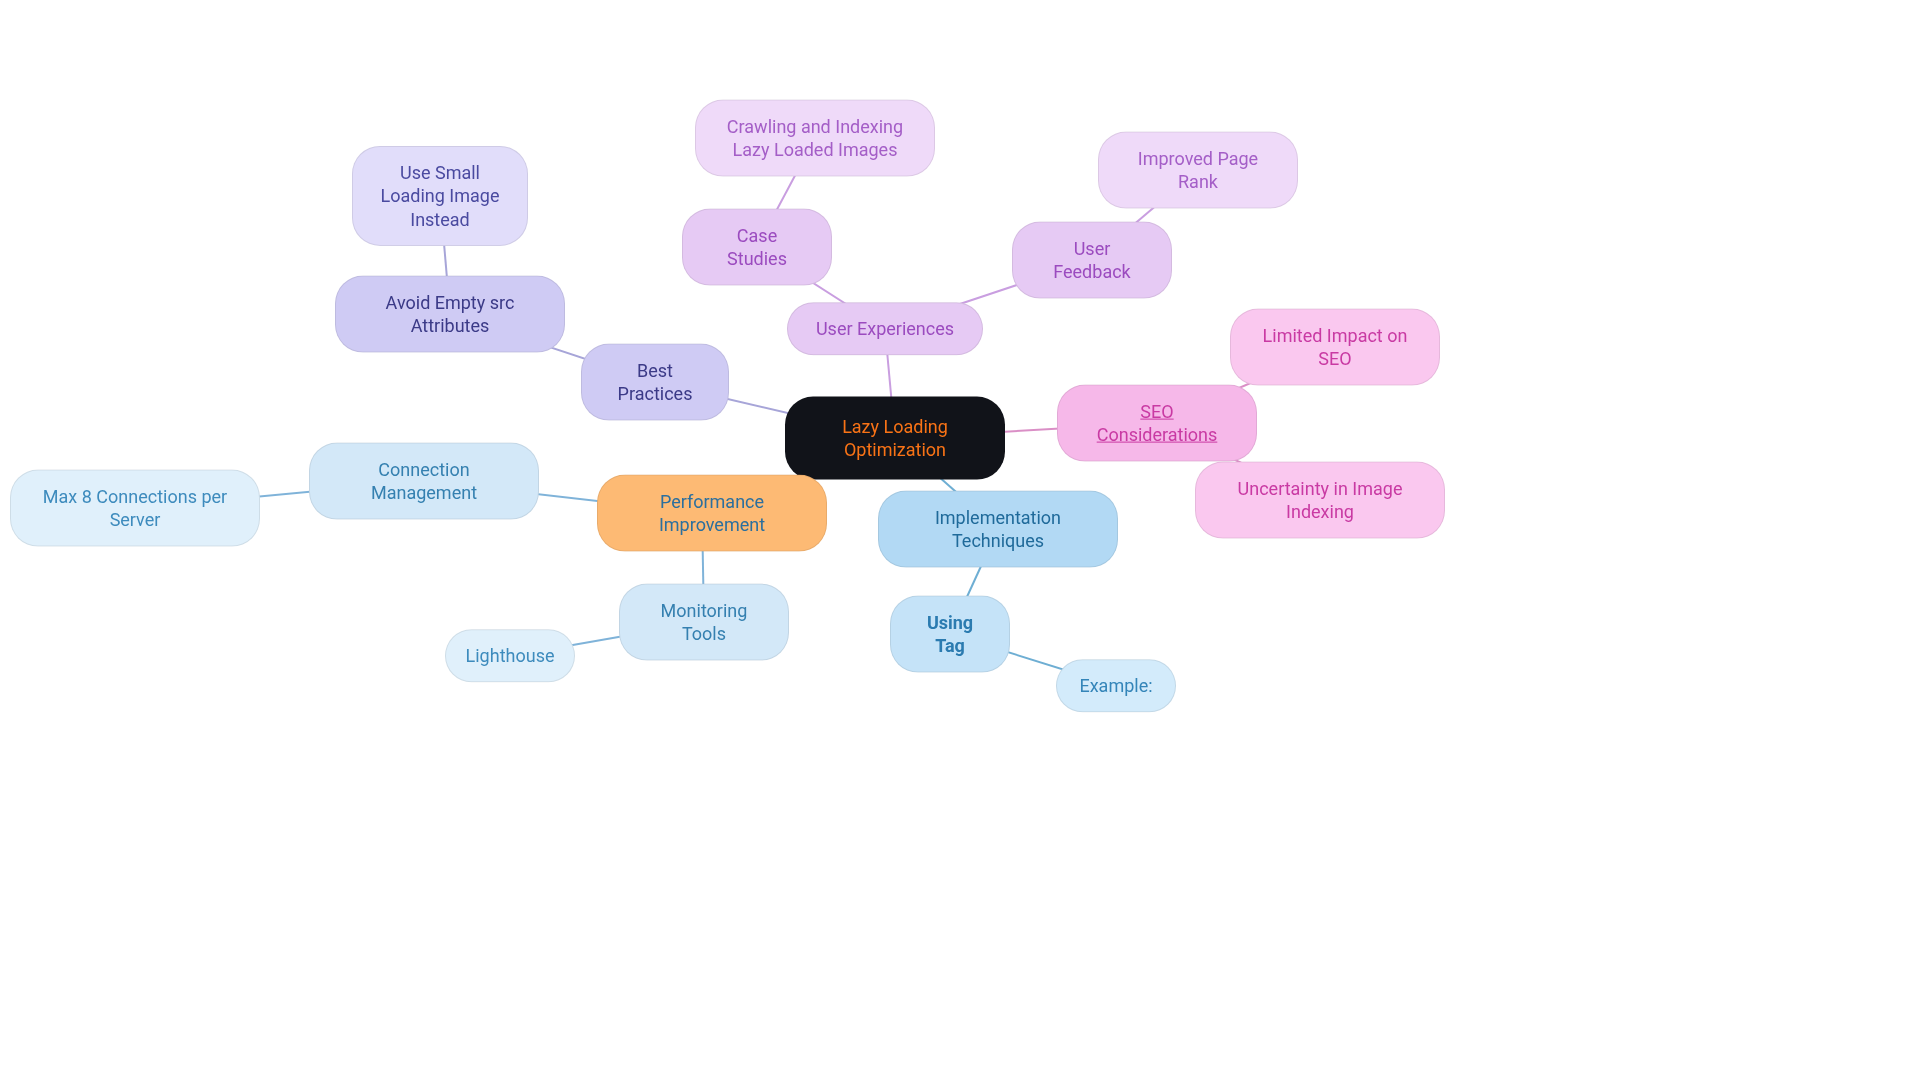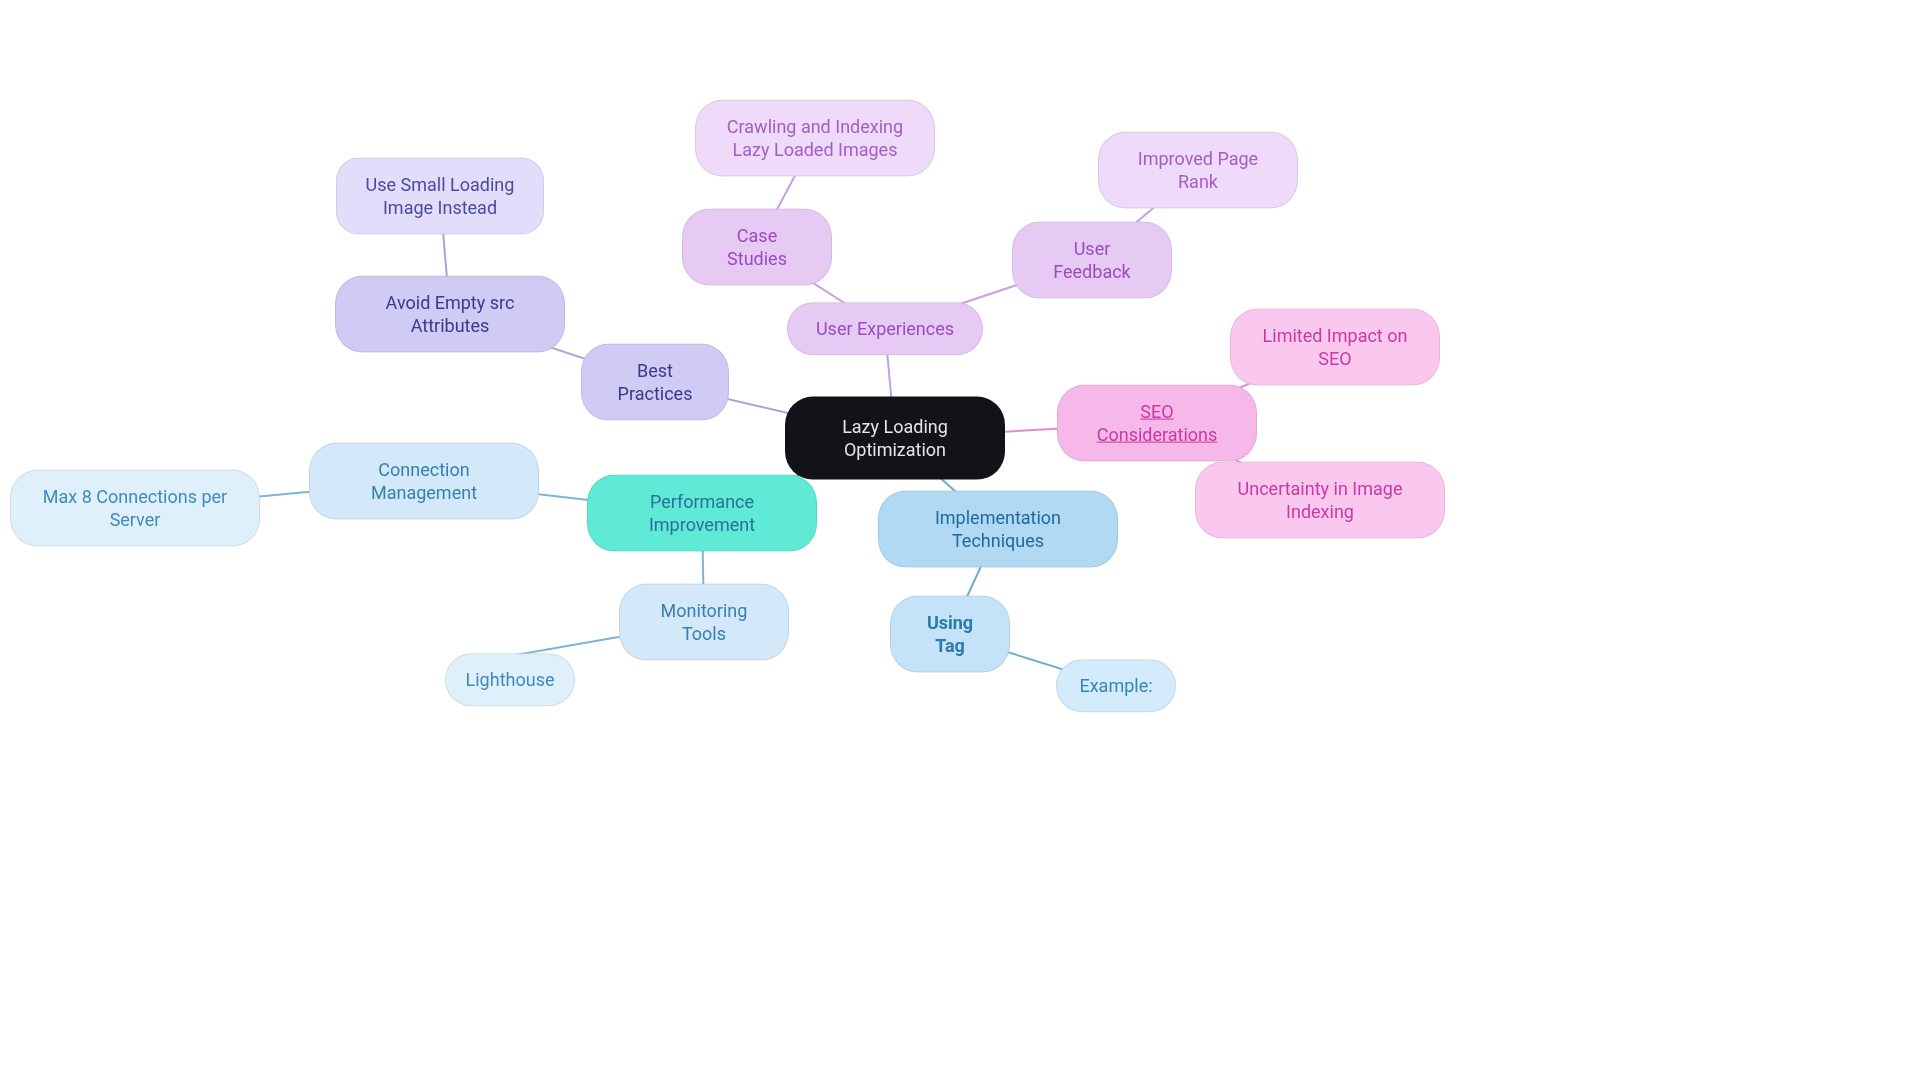--- a/index.html
+++ b/index.html
@@ -26,34 +26,34 @@
     text-align: center;
     display: flex;
     align-items: center;
     justify-content: center;
     line-height: 1.3;
     transform: translate(-50%, -50%);
     border: 1px solid rgba(0,0,0,0.08);
   }
   .root {
     background: #111319;
-    color: #e5e5e5;
+    color: #f97316;
     border: none;
     padding: 18px 28px;
   }
   .purple1 { background: #cfcbf4; color: #3b3a87; }
   .purple2 { background: #e1ddfa; color: #4a4aa0; }
   .lilac1  { background: #e6caf4; color: #9b4bbf; }
   .lilac2  { background: #efdaf9; color: #a45ec7; }
   .pink1   { background: #f6b8e9; color: #c93aa3; }
   .pink2   { background: #fac8ef; color: #c93aa3; }
   .sky1    { background: #b2d9f4; color: #1f6a9a; }
   .sky2    { background: #c5e3f8; color: #2b7bb0; font-weight: bold; }
   .sky3    { background: #d3ebfb; color: #3485b9; }
-  .blue1   { background: #5eead4; color: #2b6f9e; }
+  .blue1   { background: #fdba74; color: #2b6f9e; margin-left: 10px; }
   .blue2   { background: #d3e8f8; color: #3580b0; }
   .blue3   { background: #e0f0fb; color: #3d8bbd; }
 </style>
 </head>
 <body>
 
 <svg class="edges">
 
   <line x1="895" y1="438" x2="655" y2="382" stroke="#a7a5d8" stroke-width="2"></line>
 
@@ -97,21 +97,21 @@
 <div class="node root" style="left:895px; top:438px; width:220px;">
   <span>Lazy Loading Optimization</span>
 </div>
 
 <div class="node purple1" style="left:655px; top:382px; width:148px;">
   <span>Best Practices</span>
 </div>
 <div class="node purple1" style="left:450px; top:314px; width:230px;">
   <span>Avoid Empty src Attributes</span>
 </div>
-<div class="node purple2" style="left:440px; top:196px; width:208px;border-radius:23px;">
+<div class="node purple2" style="left:440px; top:196px; width:176px;">
   <span>Use Small Loading Image Instead</span>
 </div>
 
 <div class="node lilac1" style="left:885px; top:329px; width:196px;">
   <span>User Experiences</span>
 </div>
 <div class="node lilac1" style="left:757px; top:247px; width:150px;">
   <span>Case Studies</span>
 </div>
 <div class="node lilac2" style="left:815px; top:138px; width:240px;">
@@ -149,15 +149,15 @@
 </div>
 <div class="node blue2" style="left:424px; top:481px; width:230px;">
   <span>Connection Management</span>
 </div>
 <div class="node blue3" style="left:135px; top:508px; width:250px;">
   <span>Max 8 Connections per Server</span>
 </div>
 <div class="node blue2" style="left:704px; top:622px; width:170px;">
   <span>Monitoring Tools</span>
 </div>
-<div class="node blue3" style="left:510px; top:656px; width:130px;margin-top:24px;">
+<div class="node blue3" style="left:510px; top:656px; width:130px;">
   <span>Lighthouse</span>
 </div>
 
 </body></html>

